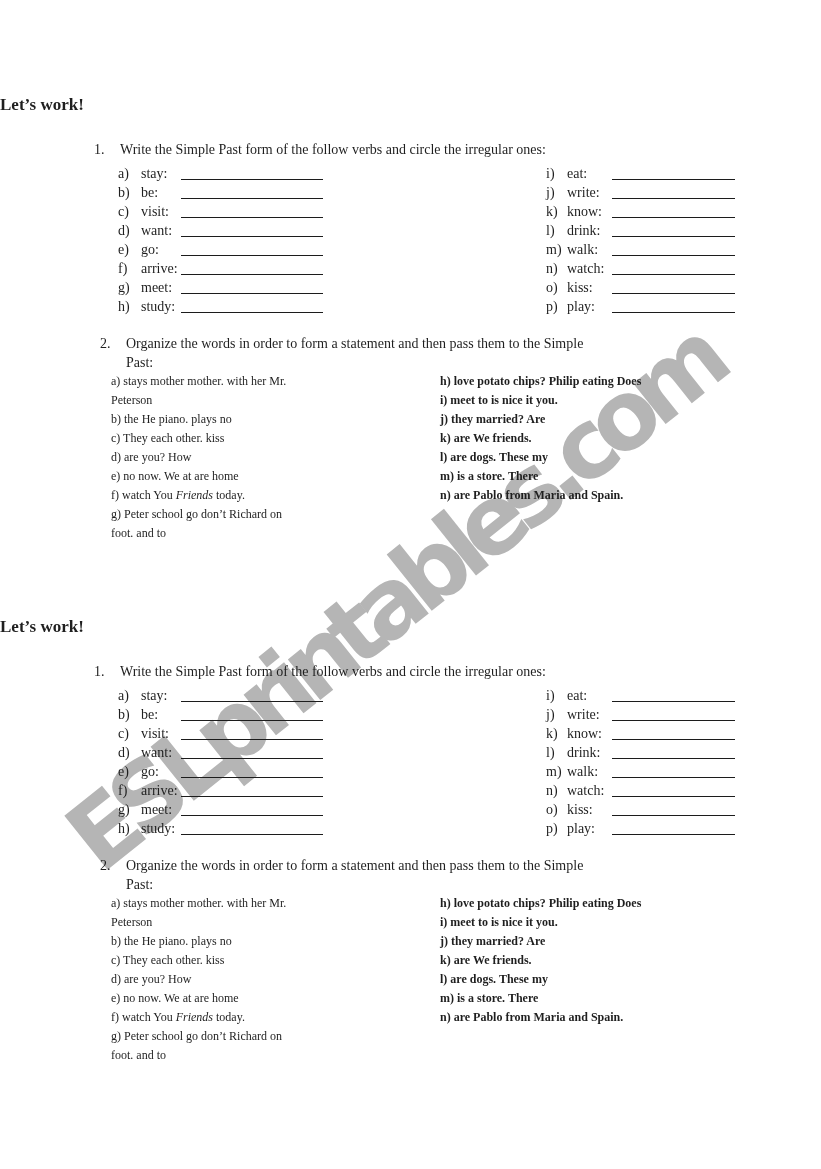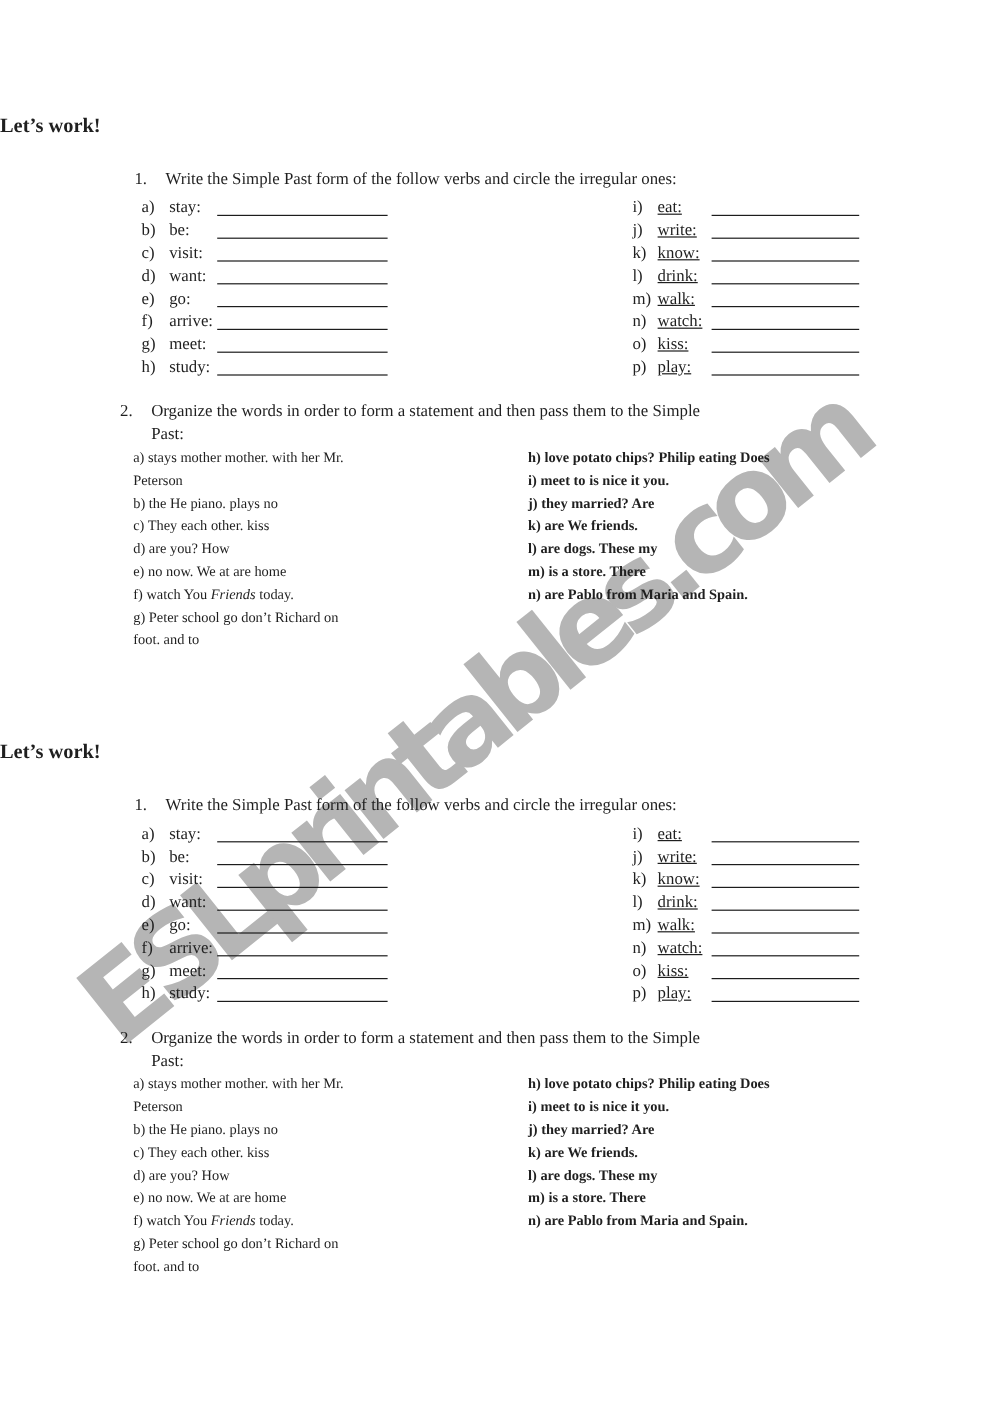--- a/index.html
+++ b/index.html
@@ -15,25 +15,25 @@
     z-index:0;user-select:none;
   }
   .sheet{position:absolute;left:0;width:821px;height:522px;z-index:1;}
   .sheet.copy1{top:0;}
   .sheet.copy2{top:522px;}
   .ws-title{
     position:absolute;top:94px;left:0;width:100%;height:22px;line-height:22px;
     font-weight:bold;font-size:17px;
   }
   .s1-head,.s2-head{position:absolute;font-size:14px;}
-  .s1-head{top:140px;left:112px;height:19px;line-height:19px;white-space:nowrap;}
+  .s1-head{top:140px;left:94px;height:19px;line-height:19px;white-space:nowrap;}
   .num{display:inline-block;width:26px;}
   .vrow{position:absolute;height:19px;line-height:19px;font-size:14px;white-space:nowrap;}
   .vrow.colL{left:118px;width:260px;}
-  .vrow.colR{left:527px;width:210px;text-decoration:underline;}
+  .vrow.colR{left:546px;width:210px;}
   .vlabel{display:inline-block;}
   .colL .vlabel{width:23px;}
   .colR .vlabel{width:21px;}
   .vline{position:absolute;top:15px;height:0;border-bottom:1.5px solid #1c1c1c;}
   .colL .vline{left:63px;width:142px;}
   .colR .vline{left:66px;width:123px;}
   .s2-head{top:334px;left:100px;}
   .s2-line{height:19px;line-height:19px;white-space:nowrap;}
   .s2-line.cont{padding-left:26px;}
   .scol{position:absolute;top:372px;font-size:12px;}

